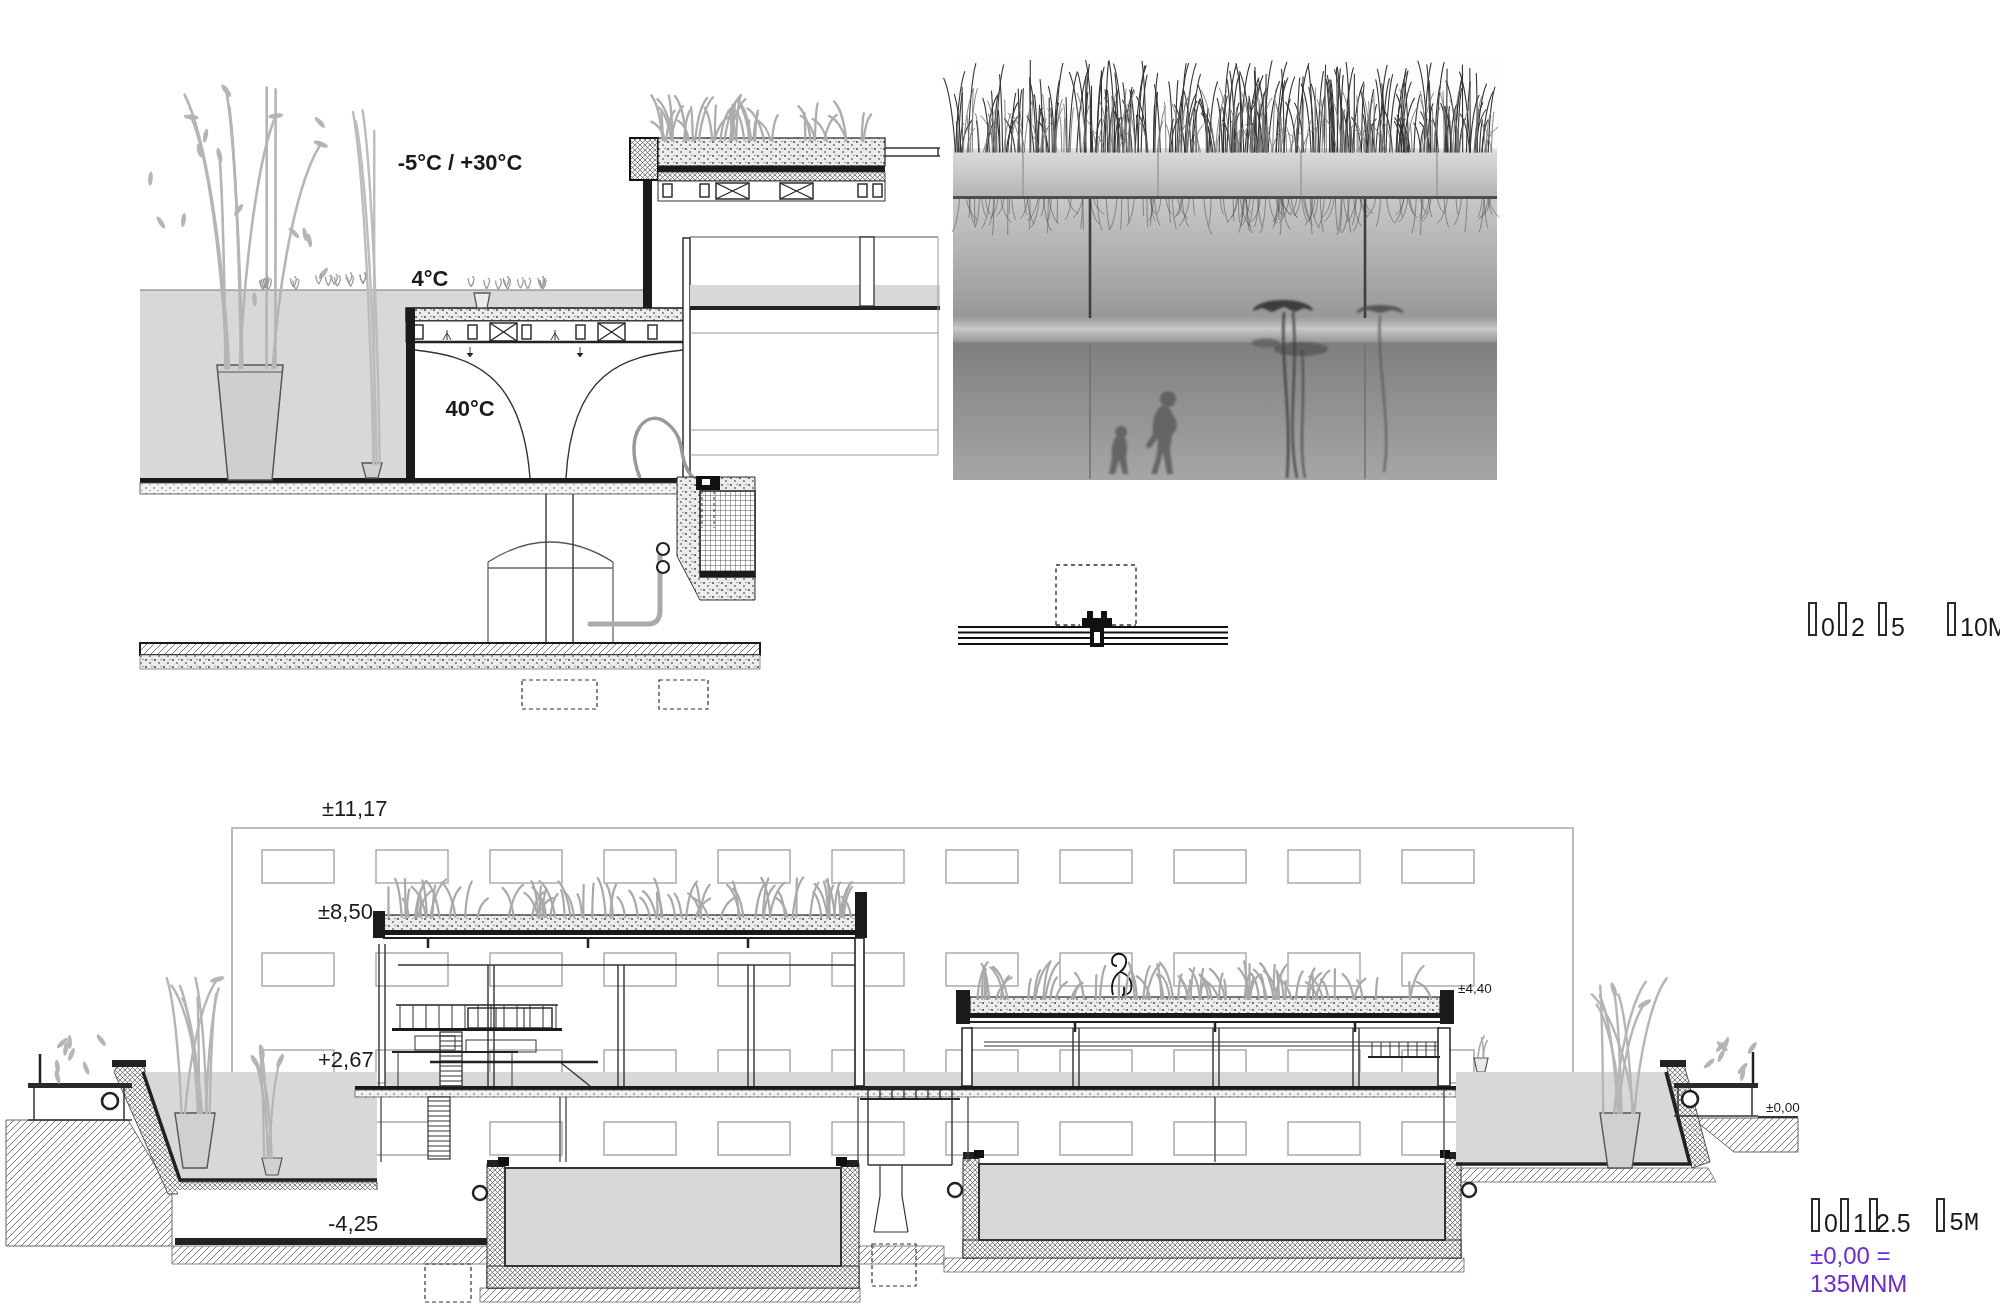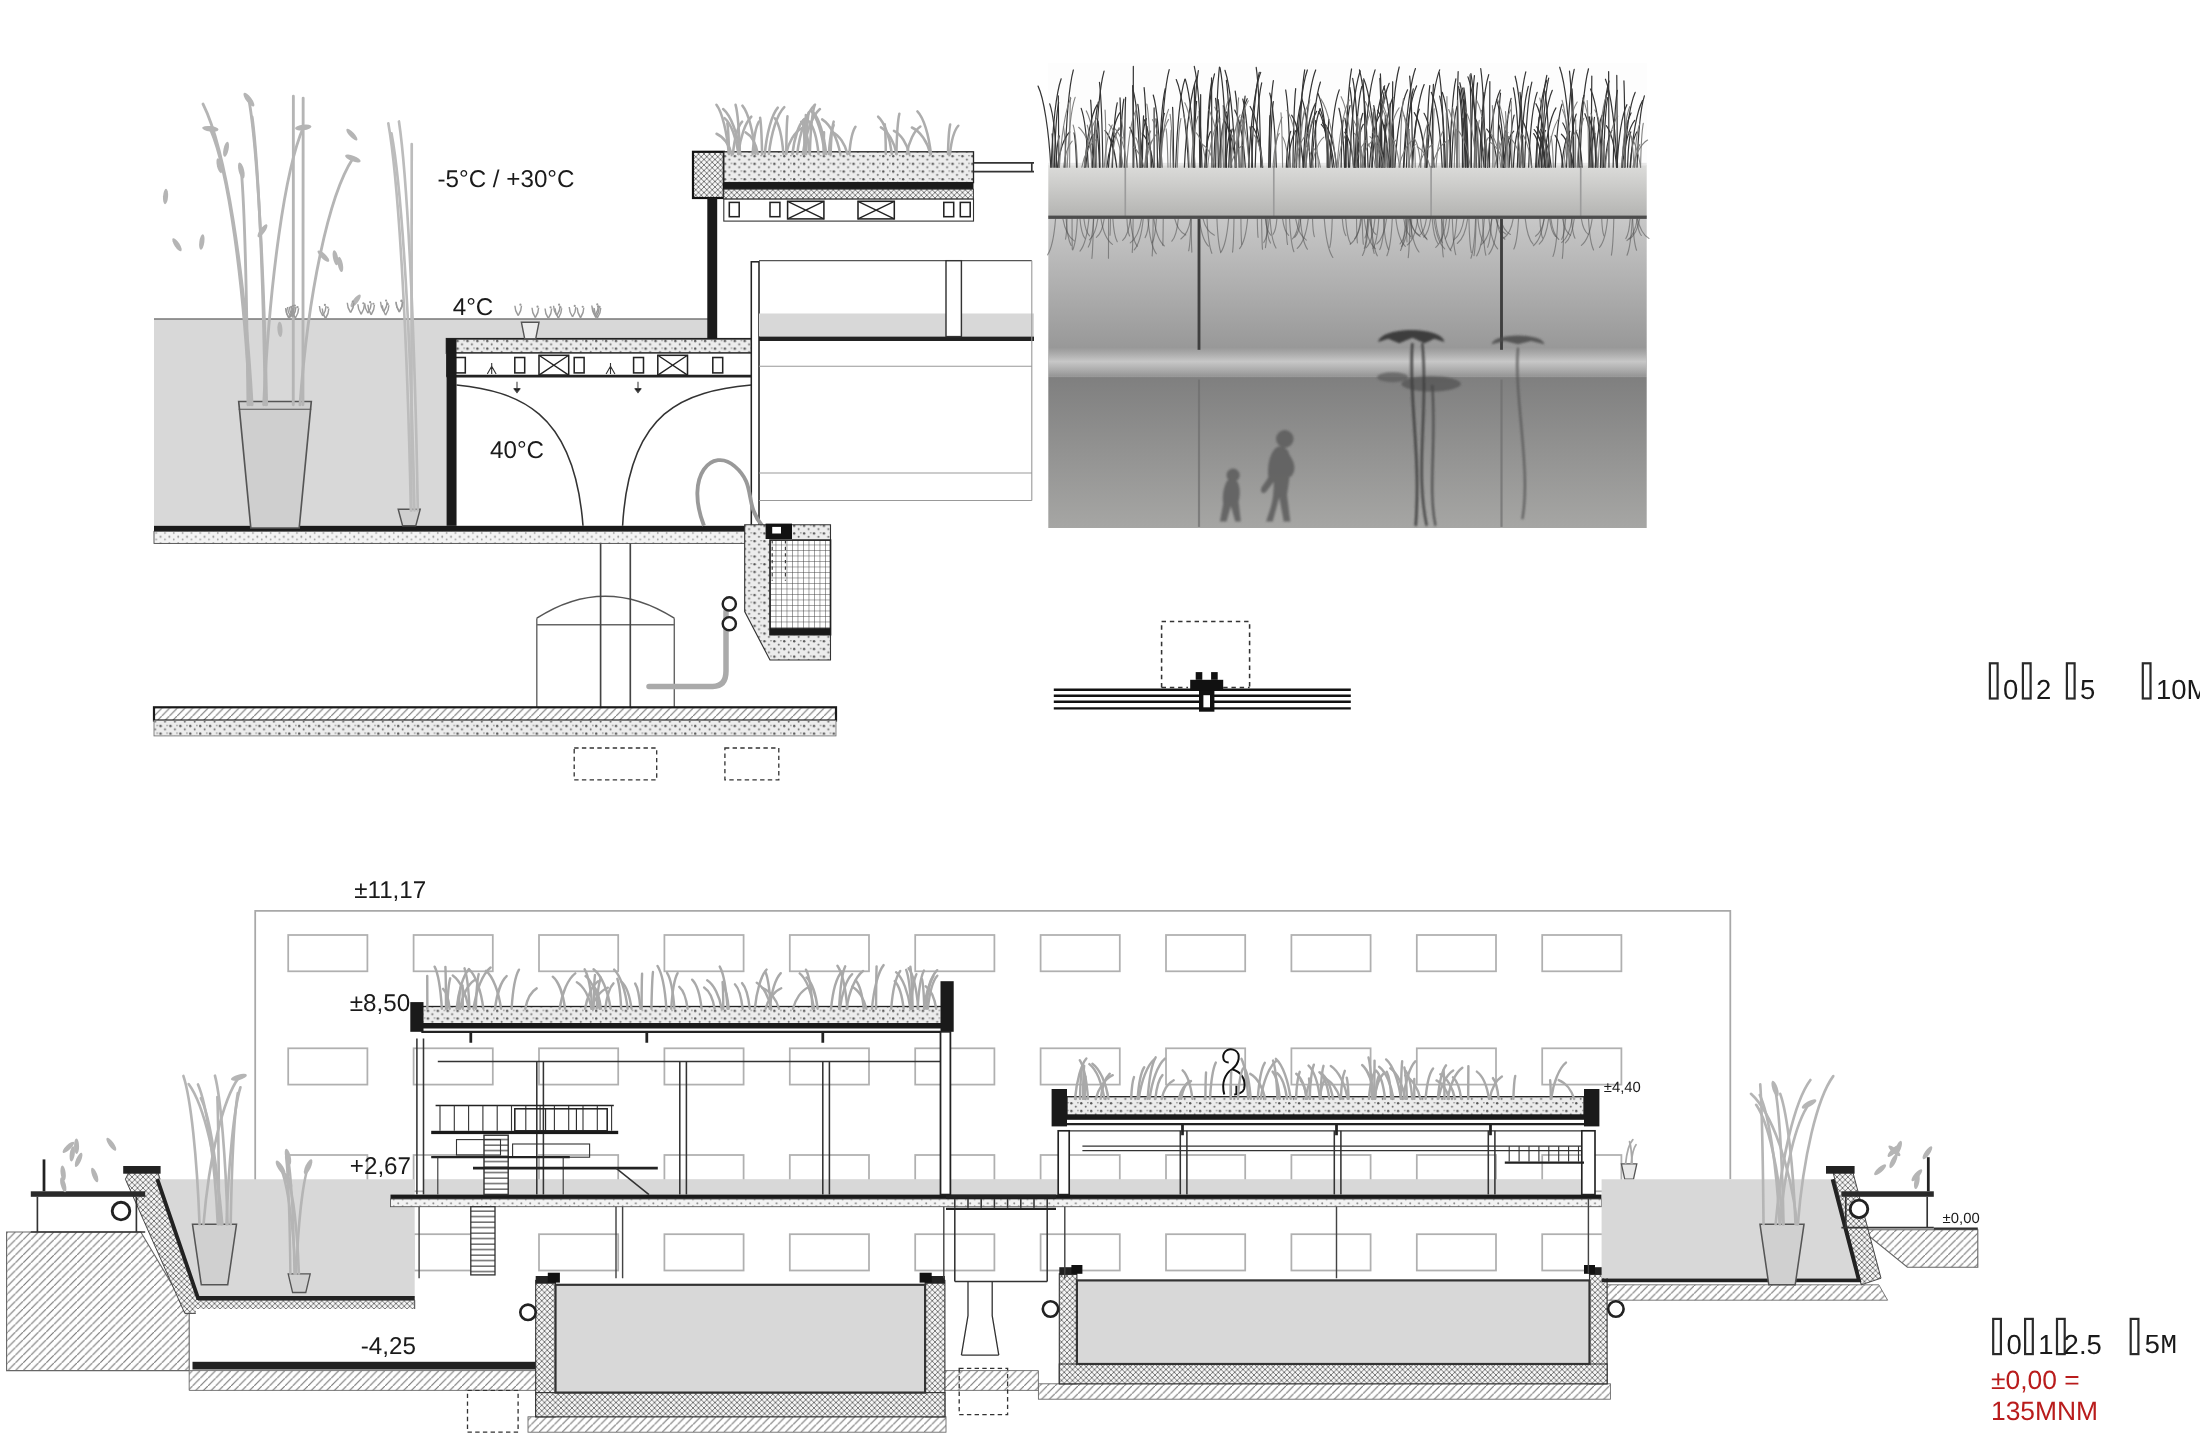--- a/index.html
+++ b/index.html
@@ -2,25 +2,25 @@
 <html><head>
 <meta charset="utf-8">
 <style>
   html,body{margin:0;padding:0;background:#fff;}
   #sheet{position:relative;width:2000px;height:1315px;background:#fff;overflow:hidden;
          font-family:"Liberation Sans", sans-serif;color:#111;}
   #sheet svg{position:absolute;left:0;top:0;}
   .lbl{position:absolute;white-space:nowrap;color:#1a1a1a;}
   .lbl.big{font-size:22px;}
   .lbl.small{font-size:13.5px;}
-  .lbl.center{text-align:center;}
+  .lbl.center{text-align:center;font-weight:bold;}
   .scalebar{position:absolute;}
   .tick{position:absolute;width:9px;height:34px;border:2px solid #2a2a2a;background:#fff;box-sizing:border-box;}
   .ticklbl{position:absolute;font-size:25px;color:#1a1a1a;}
-  .datum{position:absolute;font-size:24px;color:#b91c1c;}
+  .datum{position:absolute;font-size:24px;color:#6d28d9;}
 </style>
 </head>
 <body>
 
 <div id="sheet">
 
 <svg width="2000" height="1315" viewBox="0 0 2000 1315">
 <defs>
   <pattern id="soil" width="9" height="7" patternUnits="userSpaceOnUse">
     <rect width="9" height="7" fill="#ececec"></rect>

